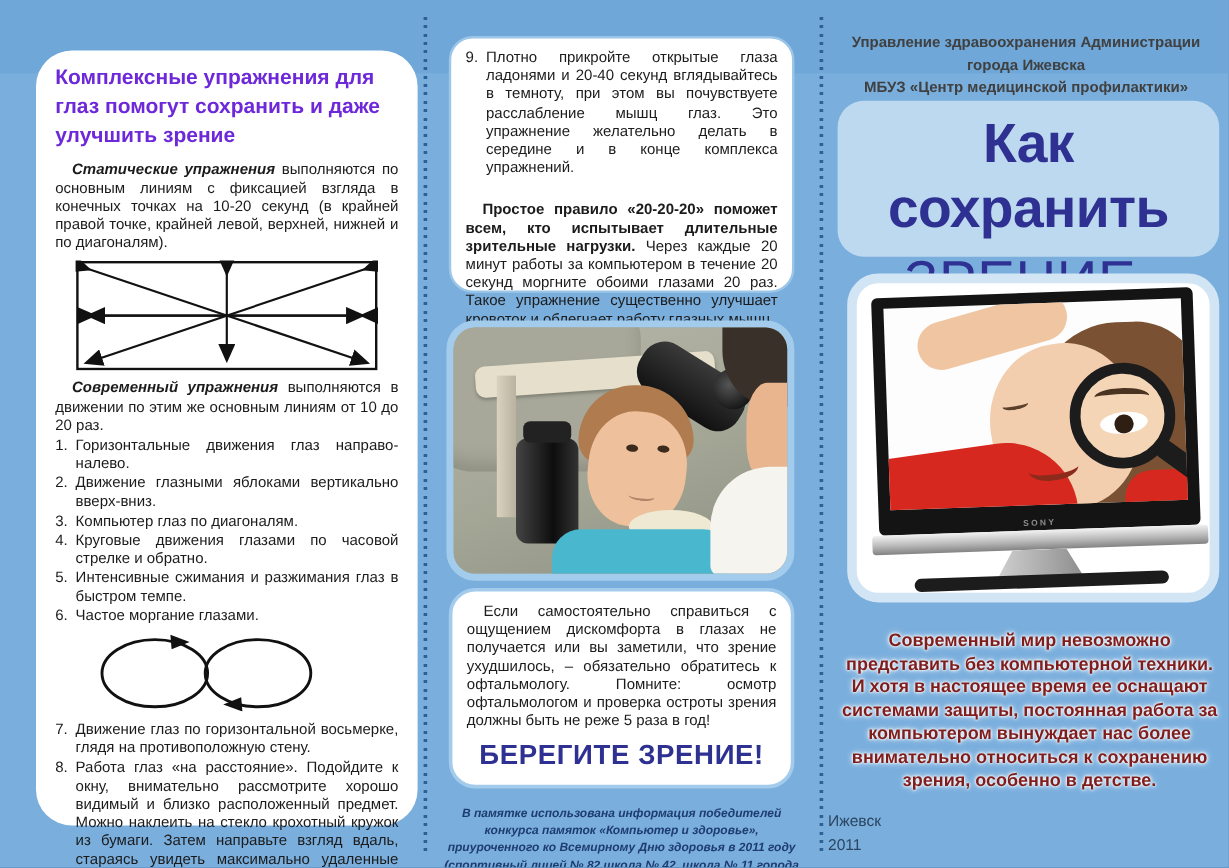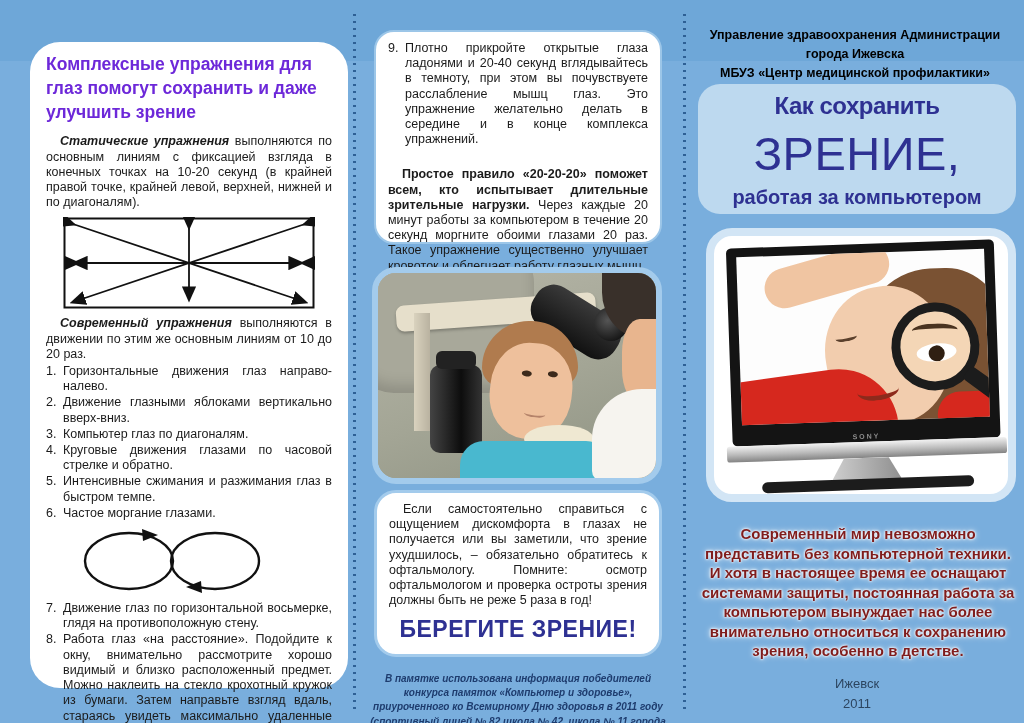--- a/index.html
+++ b/index.html
@@ -26,30 +26,30 @@
   .bi{font-weight:bold;font-style:italic;}
   .indent{text-indent:14px;}
   .ex{position:relative;padding-left:17px;margin-bottom:1px;}
   .ex .n{position:absolute;left:0;}
   .rule-gap{margin-top:20px;}
   .bold{font-weight:bold;}
   .slogan{font-size:23px;font-weight:bold;color:#2e3192;text-align:center;margin-top:8px;letter-spacing:.5px;}
   .footnote{position:absolute;left:366px;top:672px;width:304px;font-size:10px;line-height:1.42;
             font-style:italic;font-weight:bold;color:#1e3c6e;text-align:center;}
   .org{position:absolute;left:690px;top:26px;width:330px;text-align:center;font-size:12.5px;
-       font-weight:bold;line-height:1.5;color:#000000;}
+       font-weight:bold;line-height:1.5;color:#404040;}
   .title-box{position:absolute;left:698px;top:84px;width:318px;height:130px;background:#bdd9ef;border-radius:22px;
              text-align:center;color:#2e3192;}
-  .t1{font-size:24px;font-weight:bold;margin-top:8px;letter-spacing:-.5px;}
+  .t1{font-size:46px;font-weight:bold;margin-top:8px;letter-spacing:-.5px;}
   .t2{font-size:47px;font-weight:normal;margin-top:6px;letter-spacing:.5px;}
   .t3{font-size:20px;font-weight:bold;margin-top:5px;}
   .right-body{position:absolute;left:700px;top:524px;width:316px;text-align:center;font-size:15px;
               font-weight:bold;line-height:19.5px;color:#7f1d1d;
               text-shadow:0 0 6px #fff,0 0 3px #fff,0 0 2px #fff;}
-  .imprint{position:absolute;left:690px;top:674px;width:334px;text-align:center;font-size:13px;
+  .imprint{position:absolute;left:690px;top:674px;width:334px;font-size:13px;
            line-height:1.5;color:#2c4560;}
 
   
   .diag{display:block;margin:7px auto 7px auto;}
   .eight{display:block;margin:8px 0 8px 36px;}
 
   
   .exam{position:absolute;inset:0;background:linear-gradient(160deg,#b7b7a9 0%,#a3a595 55%,#8e9282 100%);}
   .exam .headrest{position:absolute;left:-24px;top:-30px;width:180px;height:150px;background:#a8a89a;border-radius:40px;box-shadow:inset 0 -8px 14px rgba(0,0,0,.15);}
   .exam .arm-top{position:absolute;left:18px;top:26px;width:200px;height:26px;background:#e6dfcb;border-radius:8px;transform:rotate(-4deg);box-shadow:0 2px 3px rgba(0,0,0,.25);}

